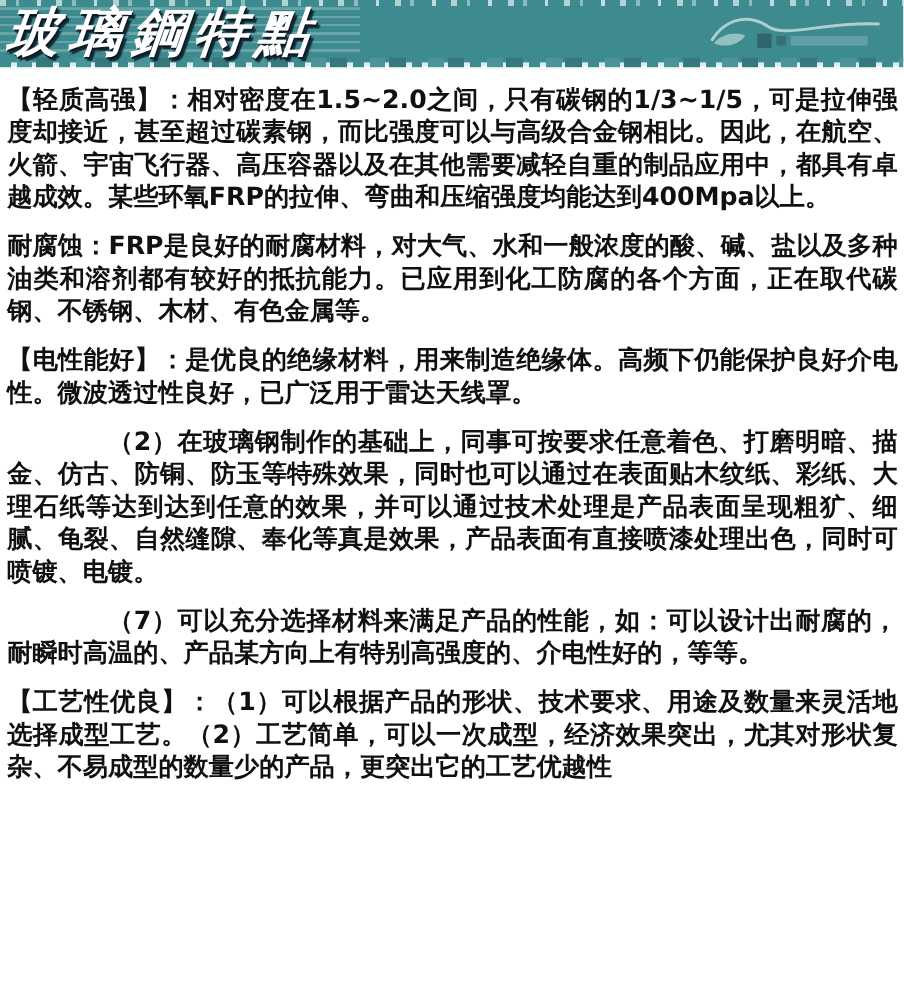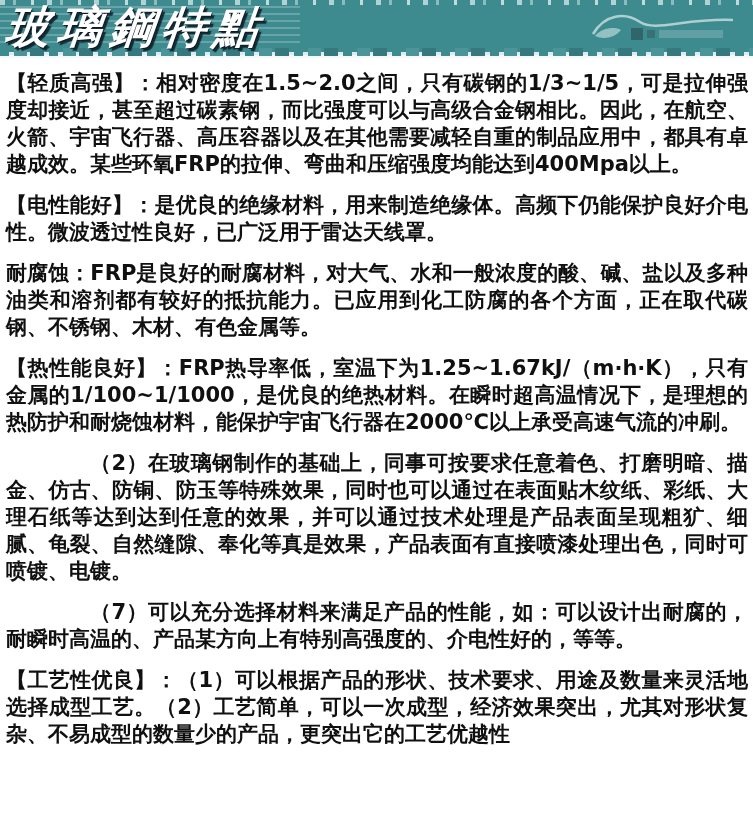--- a/index.html
+++ b/index.html
@@ -119,21 +119,20 @@
       <path d="M10 28 C 18 32, 30 30, 36 22 C 30 18, 16 20, 10 28 Z" fill="#bcd9da" opacity="0.8"></path>
       <rect x="46" y="20" width="12" height="12" fill="#2c5a60" opacity="0.9"></rect>
       <rect x="62" y="22" width="8" height="8" fill="#355" opacity="0.55"></rect>
       <rect x="74" y="22" width="64" height="8" fill="#88b7ba" opacity="0.55"></rect>
     </svg>
   </div>
   <div class="banner-under"></div>
 
   <div class="content">
     <p>【轻质高强】：相对密度在1.5~2.0之间，只有碳钢的1/3~1/5，可是拉伸强度却接近，甚至超过碳素钢，而比强度可以与高级合金钢相比。因此，在航空、火箭、宇宙飞行器、高压容器以及在其他需要减轻自重的制品应用中，都具有卓越成效。某些环氧FRP的拉伸、弯曲和压缩强度均能达到400Mpa以上。</p>
+    <p>耐腐蚀：FRP是良好的耐腐材料，对大气、水和一般浓度的酸、碱、盐以及多种油类和溶剂都有较好的抵抗能力。已应用到化工防腐的各个方面，正在取代碳钢、不锈钢、木材、有色金属等。</p>
     <p>【电性能好】：是优良的绝缘材料，用来制造绝缘体。高频下仍能保护良好介电性。微波透过性良好，已广泛用于雷达天线罩。</p>
-    <p>耐腐蚀：FRP是良好的耐腐材料，对大气、水和一般浓度的酸、碱、盐以及多种油类和溶剂都有较好的抵抗能力。已应用到化工防腐的各个方面，正在取代碳钢、不锈钢、木材、有色金属等。</p>
-    <p>【热性能良好】：FRP热导率低，室温下为1.25~1.67kJ/（m·h·K），只有金属的1/100~1/1000，是优良的绝热材料。在瞬时超高温情况下，是理想的热防护和耐烧蚀材料，能保护宇宙飞行器在2000℃以上承受高速气流的冲刷。</p>
     <p class="indent">（2）在玻璃钢制作的基础上，同事可按要求任意着色、打磨明暗、描金、仿古、防铜、防玉等特殊效果，同时也可以通过在表面贴木纹纸、彩纸、大理石纸等达到达到任意的效果，并可以通过技术处理是产品表面呈现粗犷、细腻、龟裂、自然缝隙、奉化等真是效果，产品表面有直接喷漆处理出色，同时可喷镀、电镀。</p>
     <p class="indent">（7）可以充分选择材料来满足产品的性能，如：可以设计出耐腐的，耐瞬时高温的、产品某方向上有特别高强度的、介电性好的，等等。</p>
     <p>【工艺性优良】：（1）可以根据产品的形状、技术要求、用途及数量来灵活地选择成型工艺。（2）工艺简单，可以一次成型，经济效果突出，尤其对形状复杂、不易成型的数量少的产品，更突出它的工艺优越性</p>
   </div>
 
 </div>
 
 </body></html>

